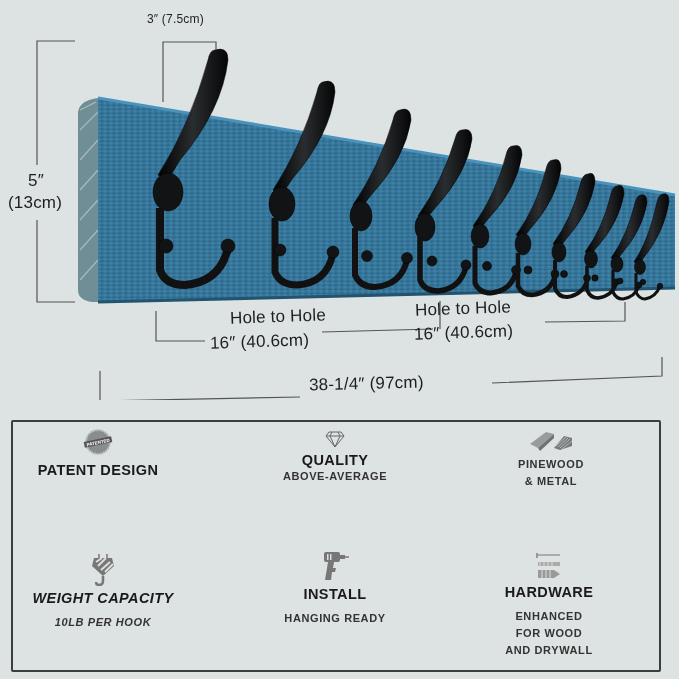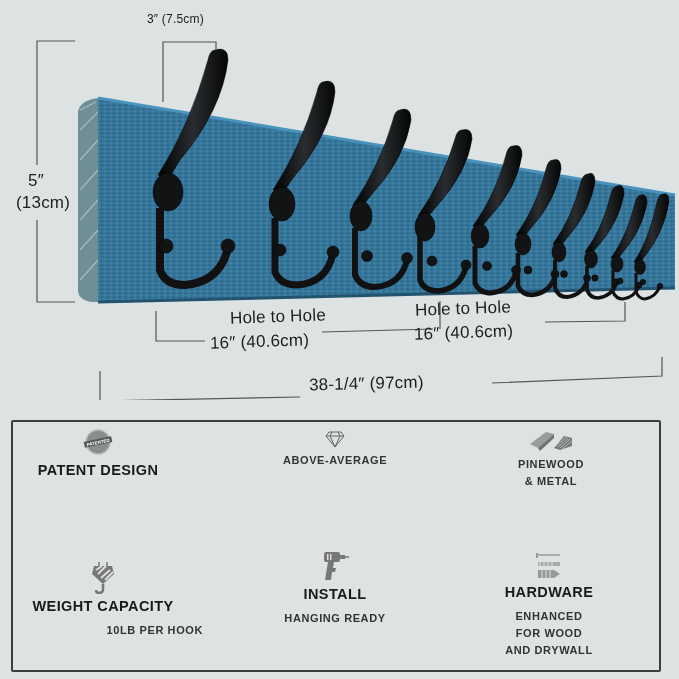--- a/index.html
+++ b/index.html
@@ -137,21 +137,21 @@
 
     <polyline points="545,322 625,321 625,302"></polyline>
 
     <polyline points="100,371 100,401 300,397"></polyline>
     <polyline points="492,383 662,376 662,357"></polyline>
   </g>
 </svg>
 
 <div class="dim-text" style="left:147px;top:12px;font-size:12px;">3″ (7.5cm)</div>
 <div class="dim-text" style="left:28px;top:171px;">5″</div>
-<div class="dim-text" style="left:16px;top:193px;">(13cm)</div>
+<div class="dim-text" style="left:8px;top:193px;">(13cm)</div>
 
 <div class="dim-text" style="left:230px;top:307px;transform:rotate(-2deg);">Hole to Hole</div>
 <div class="dim-text" style="left:210px;top:332px;transform:rotate(-2deg);">16″ (40.6cm)</div>
 <div class="dim-text" style="left:415px;top:299px;transform:rotate(-2deg);">Hole to Hole</div>
 <div class="dim-text" style="left:414px;top:323px;transform:rotate(-2deg);">16″ (40.6cm)</div>
 <div class="dim-text" style="left:309px;top:374px;transform:rotate(-1.5deg);">38-1/4″ (97cm)</div>
 
 <div class="panel">
 
   <div class="feature" style="left:-15px;top:6px;">
@@ -160,43 +160,44 @@
       <rect x="3" y="11" width="28" height="6" fill="#555" transform="rotate(-12 17 14)"></rect>
       <text x="17" y="16" font-size="4.5" fill="#fff" text-anchor="middle" font-family="Liberation Sans, sans-serif" font-weight="bold" transform="rotate(-12 17 14)">PATENTED</text>
     </svg>
     <div class="f-title" style="margin-top:6px;">PATENT DESIGN</div>
   </div>
 
   <div class="feature" style="left:222px;top:8px;">
     <svg class="icon" width="20" height="18" viewBox="0 0 20 18">
       <path d="M4,2 L16,2 L19,6 L10,17 L1,6 Z M1,6 L19,6 M7,2 L5,6 L10,17 L15,6 L13,2" fill="none" stroke="#666" stroke-width="1"></path>
     </svg>
+    <div class="f-title">QUALITY</div>
     <div class="f-desc">ABOVE-AVERAGE</div>
   </div>
 
   <div class="feature" style="left:438px;top:8px;">
     <svg class="icon" width="46" height="22" viewBox="0 0 46 22">
       <path d="M2,14 L18,2 L26,4 L10,18 Z" fill="#9a9c9c"></path>
       <path d="M10,18 L26,4 L26,8 L12,21 Z" fill="#6f7272"></path>
       <path d="M26,18 L36,6 L44,8 L44,16 L32,20 Z" fill="#777a7a"></path>
       <path d="M28,16 L38,7 M30,17 L40,8 M32,18 L42,9 M34,19 L44,11" stroke="#c5c8c8" stroke-width="0.8"></path>
     </svg>
     <div class="f-desc"><span>PINEWOOD</span><br><span>&amp; METAL</span></div>
   </div>
 
-  <div class="feature" style="left:-10px;top:140px;">
+  <div class="feature" style="left:-10px;top:132px;font-style:italic;">
     <svg class="icon" width="26" height="32" viewBox="0 0 26 32">
       <line x1="9" y1="0" x2="9" y2="4" stroke="#777" stroke-width="1.5"></line>
       <line x1="17" y1="0" x2="17" y2="4" stroke="#777" stroke-width="1.5"></line>
       <path d="M4,4 L22,4 L24,12 L13,22 L2,12 Z" fill="#777"></path>
       <path d="M6,8 L12,4 M8,12 L16,4 M11,16 L20,8 M15,18 L23,10" stroke="#ddd" stroke-width="2"></path>
       <path d="M13,22 L13,27 Q13,31 9,31 Q6,31 6,28" fill="none" stroke="#777" stroke-width="2.5"></path>
     </svg>
     <div class="f-title">WEIGHT CAPACITY</div>
-    <div class="f-desc" style="margin-top:8px;text-align:right;">10LB PER HOOK</div>
+    <div class="f-desc" style="margin-top:8px;">10LB PER HOOK</div>
   </div>
 
   <div class="feature" style="left:436px;top:128px;">
     <svg class="icon" width="30" height="30" viewBox="0 0 30 30">
       <line x1="3" y1="5" x2="26" y2="5" stroke="#999" stroke-width="1.5"></line>
       <rect x="2" y="3" width="2" height="5" fill="#999"></rect>
       <rect x="4" y="12" width="22" height="4" fill="#aaa"></rect>
       <path d="M6,12 L6,16 M10,12 L10,16 M14,12 L14,16 M18,12 L18,16" stroke="#ddd" stroke-width="1"></path>
       <path d="M4,20 L20,20 L26,24 L20,28 L4,28 Z" fill="#999"></path>
       <path d="M8,20 L8,28 M12,20 L12,28 M16,20 L16,28" stroke="#ddd" stroke-width="1"></path>

